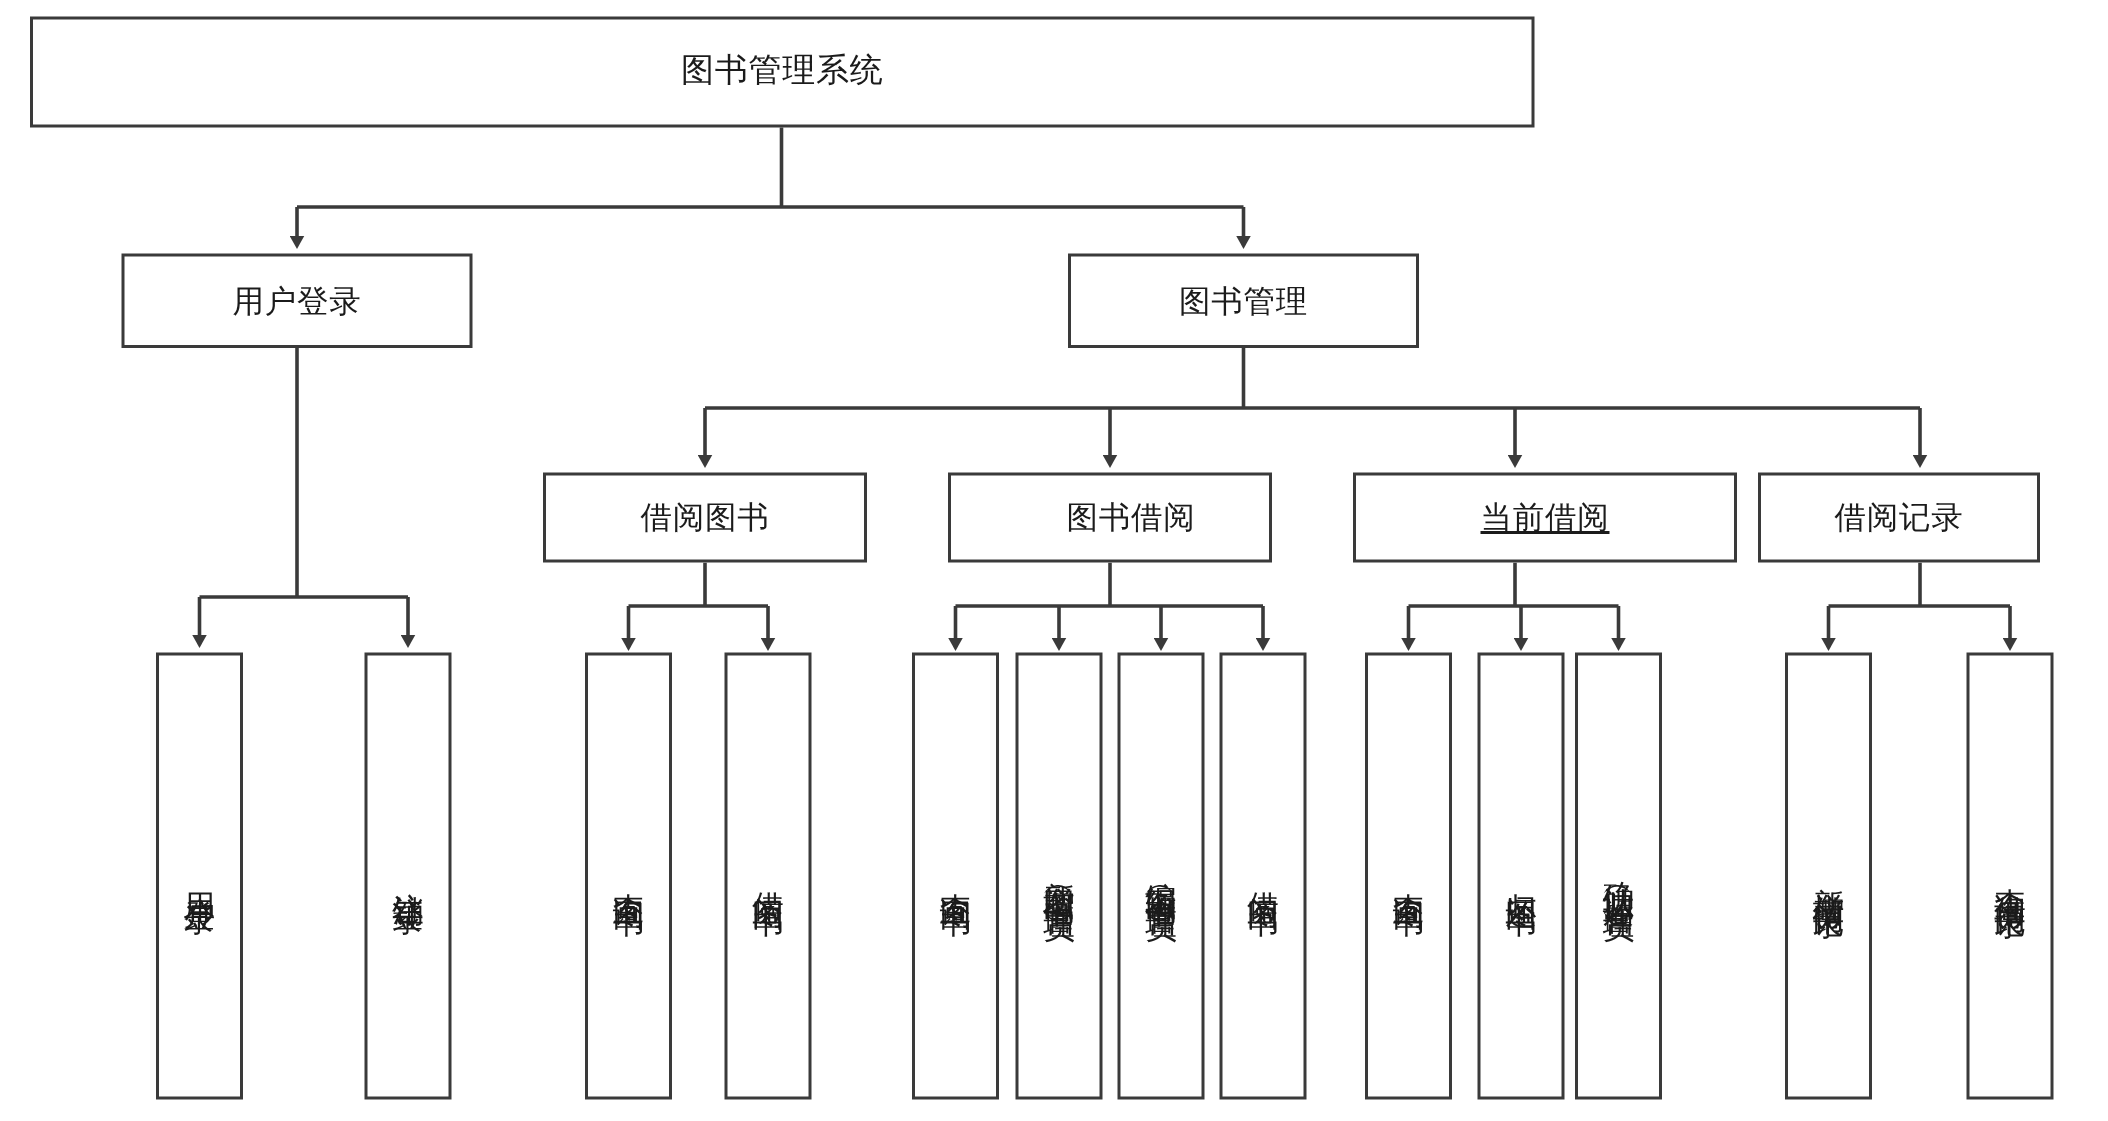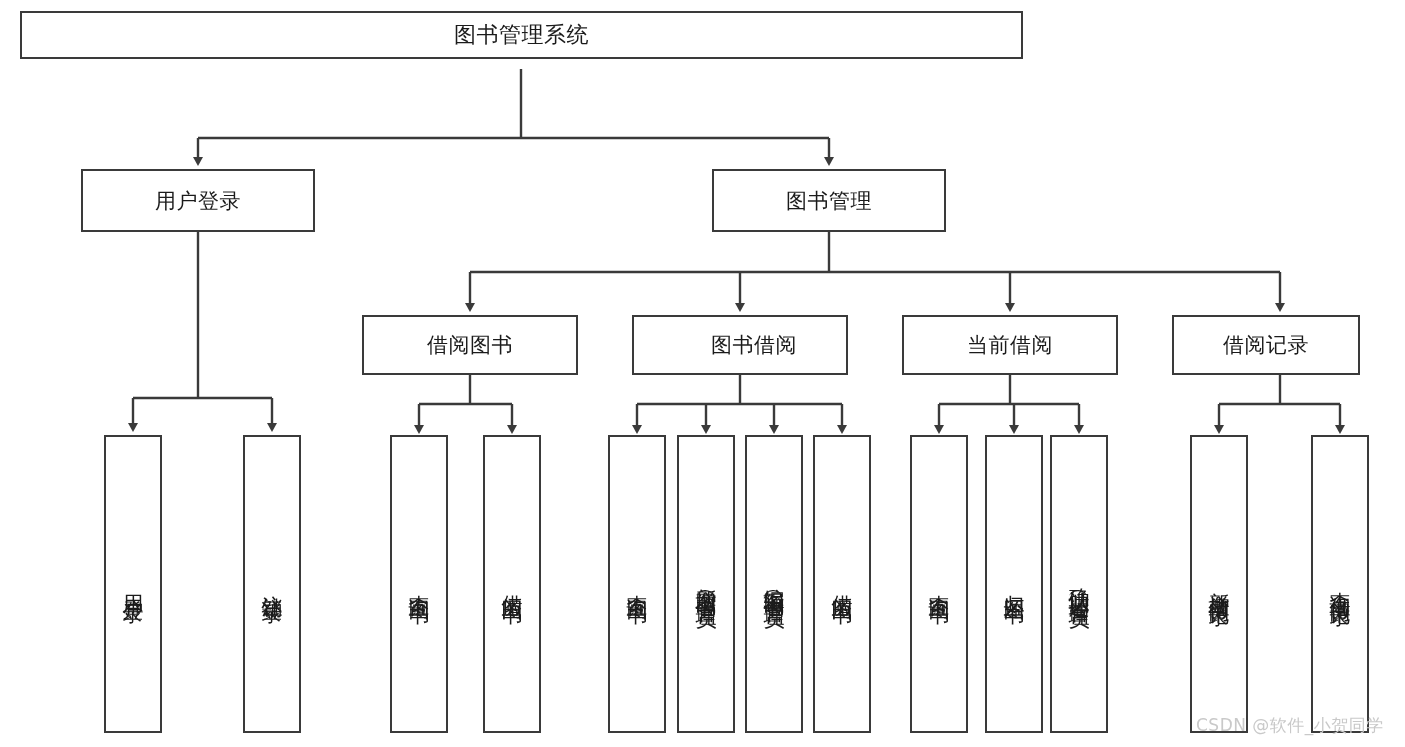--- a/index.html
+++ b/index.html
@@ -115,38 +115,38 @@
       <path d="M1014,404 L1014,426" marker-end="url(#arrow)"></path>
       <path d="M1079,404 L1079,426" marker-end="url(#arrow)"></path>
 
       <path d="M1280,375 L1280,404"></path>
       <path d="M1219,404 L1340,404"></path>
       <path d="M1219,404 L1219,426" marker-end="url(#arrow)"></path>
       <path d="M1340,404 L1340,426" marker-end="url(#arrow)"></path>
     </g>
   </svg>
 
-  <div class="node horiz root" style="left:20px; top:11px; width:1003px; height:48px;">
+  <div class="node horiz root" style="left:20px; top:11px; width:1003px; height:74px;">
     <span class="lbl">图书管理系统</span>
   </div>
 
   <div class="node horiz" style="left:81px; top:169px; width:234px; height:63px;">
     <span class="lbl">用户登录</span>
   </div>
   <div class="node horiz" style="left:712px; top:169px; width:234px; height:63px;">
     <span class="lbl">图书管理</span>
   </div>
 
   <div class="node horiz" style="left:362px; top:315px; width:216px; height:60px;">
     <span class="lbl">借阅图书</span>
   </div>
   <div class="node horiz" style="left:632px; top:315px; width:216px; height:60px;padding-left:28px;">
     <span class="lbl">图书借阅</span>
   </div>
-  <div class="node horiz" style="left:902px; top:315px; width:216px; height:60px;">
+  <div class="node horiz" style="left:902px; top:315px; width:256px; height:60px;text-decoration:underline;">
     <span class="lbl">当前借阅</span>
   </div>
   <div class="node horiz" style="left:1172px; top:315px; width:188px; height:60px;">
     <span class="lbl">借阅记录</span>
   </div>
 
   <div class="node vert" style="left:104px; top:435px; width:58px; height:298px;">
     <span class="lbl">用户登录</span>
   </div>
   <div class="node vert" style="left:243px; top:435px; width:58px; height:298px;">
@@ -183,15 +183,14 @@
     <span class="lbl">确认归还（管理员）</span>
   </div>
 
   <div class="node vert" style="left:1190px; top:435px; width:58px; height:298px;">
     <span class="lbl">新增借阅记录</span>
   </div>
   <div class="node vert" style="left:1311px; top:435px; width:58px; height:298px;">
     <span class="lbl">查询借阅记录</span>
   </div>
 
-  <div class="watermark" style="left:1196px; top:714px;">CSDN @软件_小贺同学</div>
 
 </div>
 
 </body></html>

